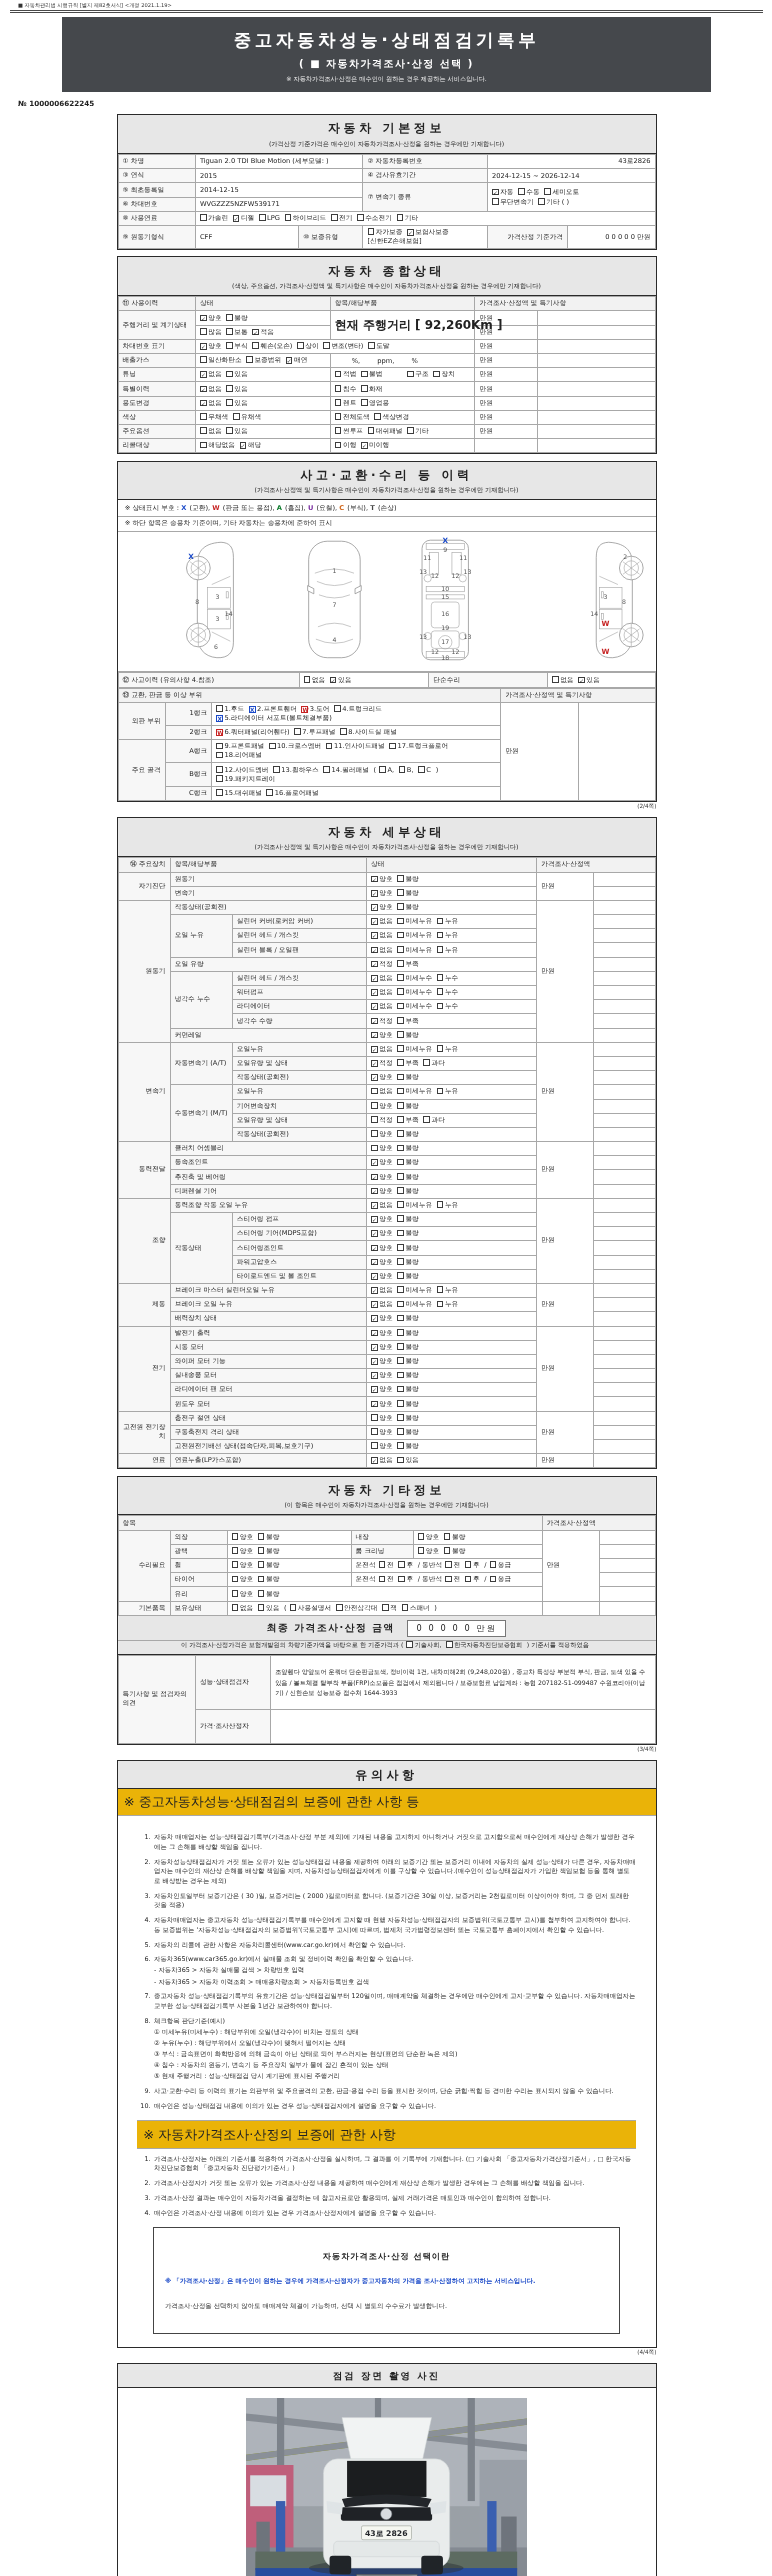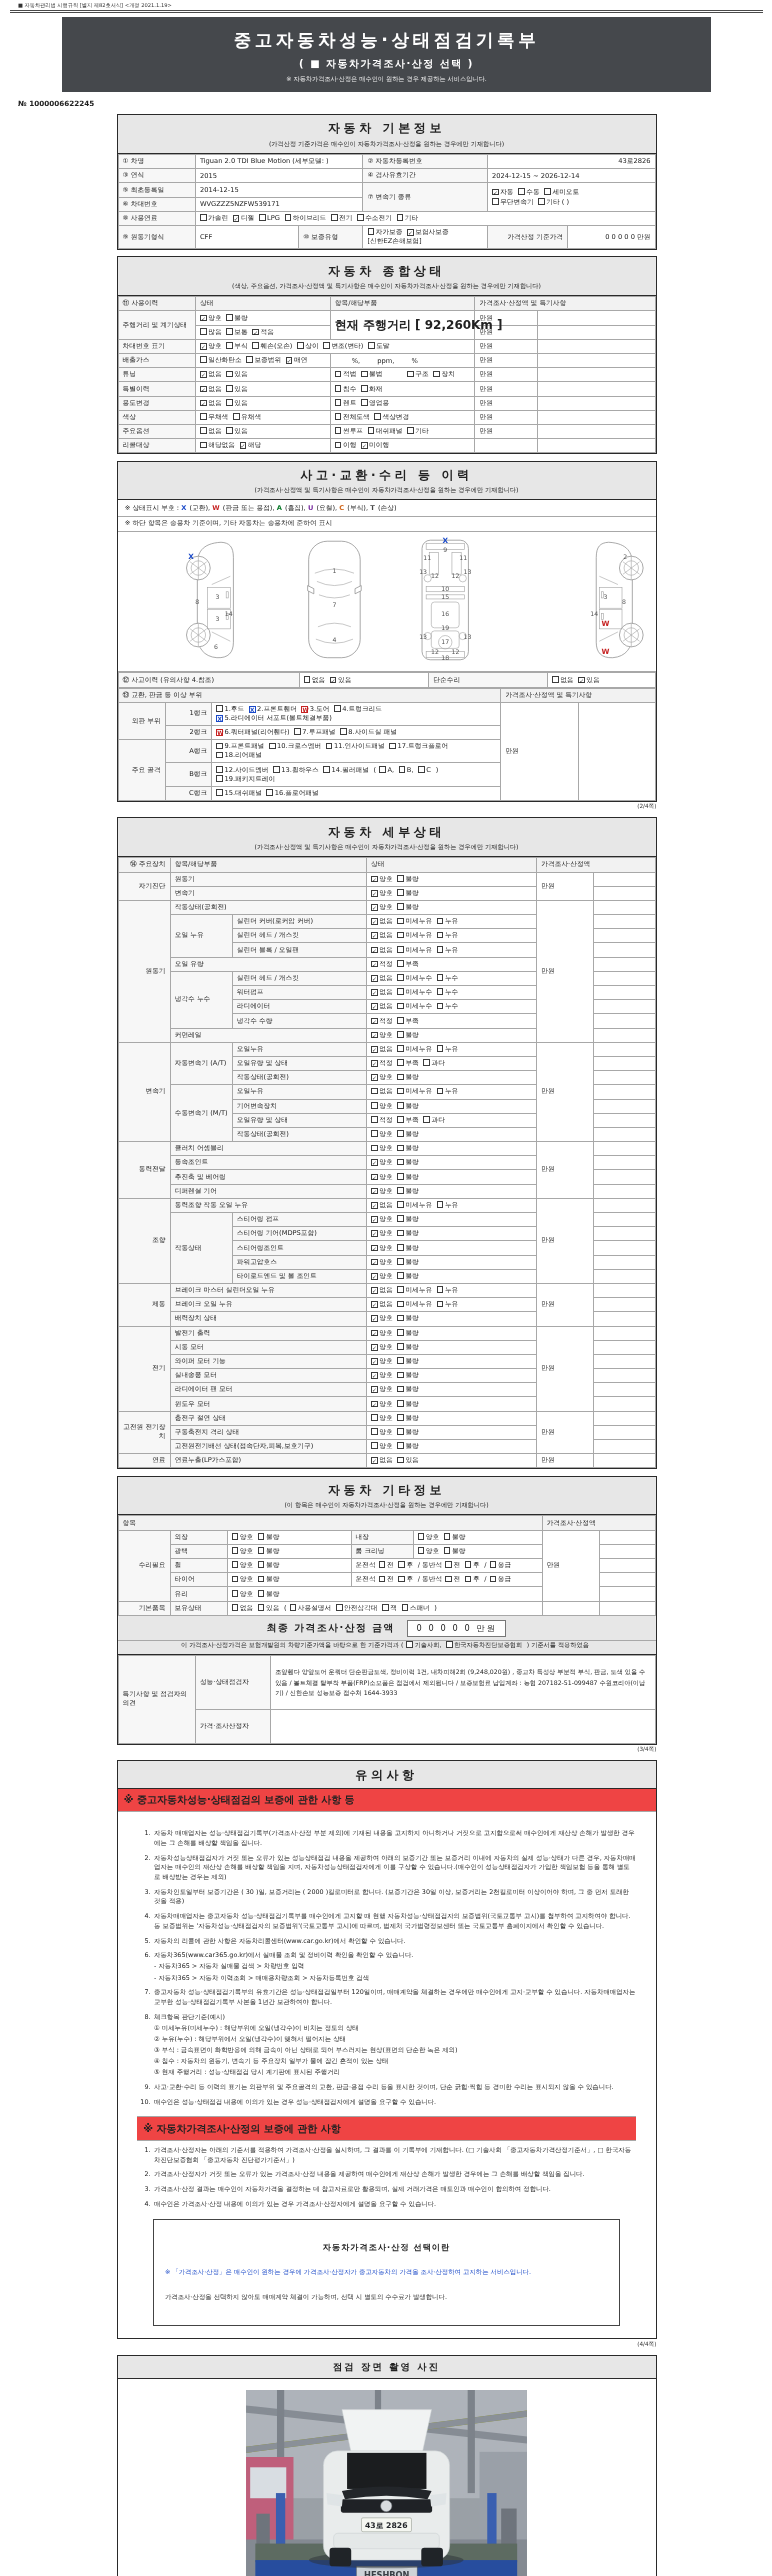--- a/index.html
+++ b/index.html
@@ -44,24 +44,24 @@
   .pgmark{width:540px;margin:1.5px auto 0;text-align:right;font-size:5.7px;color:#333}
   .bannerrow{display:flex;align-items:center;justify-content:center;background:#e7e7e7;border-bottom:0.5px solid #a8a8a8;padding:4.1px 0 3.1px;gap:12.4px}
   .bannerrow .bl{font-size:9.8px;font-weight:bold;letter-spacing:1.5px}
   .bannerrow .bv{border:0.5px solid #777;background:#fff;padding:2.1px 8.2px;font-size:8.2px;letter-spacing:2.1px}
   .bannernote{background:#e7e7e7;text-align:center;font-size:6.2px;padding:0 0 4.1px;border-bottom:0.5px solid #2a2a2a}
   .nbody{padding:11.3px 19.6px 9.3px;font-size:6.4px;line-height:1.5}
   .nitem{margin:5.2px 0;display:flex}
   .nnum{width:13.4px;flex:0 0 13.4px;text-align:right;padding-right:3.6px}
   .ntxt{flex:1}
   .nsub{margin:1.5px 0 0 0;color:#222}
-  .nhead{font-size:10px;font-weight:bold;margin:8.2px 0 1px;padding:4.1px 6.2px;border-top:0.5px solid #a8a8a8;border-bottom:0.5px solid #a8a8a8;background:#ef4444}
+  .nhead{font-size:13px;font-weight:normal;margin:8.2px 0 1px;padding:4.1px 6.2px;border-top:0.5px solid #a8a8a8;border-bottom:0.5px solid #a8a8a8;background:#eab308}
   .selbox{border:0.8px solid #444;margin:9.3px 15.5px 3.1px;padding:6.2px 11.3px 7.2px}
   .selbox .bt{text-align:center;font-weight:bold;font-size:8.2px;margin-bottom:4.1px;letter-spacing:1px}
-  .selbox .hl{color:#1a49c8;font-weight:normal}
+  .selbox .hl{color:#1a49c8;font-weight:bold}
   .selbox div{margin:15px 0}
   .photoblock{padding:5.2px 0 7.2px;text-align:center}
   .photoblock svg{display:block;margin:5.2px auto 0;background:#9aa0a6}
 </style>
 </head>
 <body>
 
 <div class="refline">■ 자동차관리법 시행규칙 [별지 제82호서식] &lt;개정 2021.1.19&gt;</div>
 <div class="toprule"></div>
 

